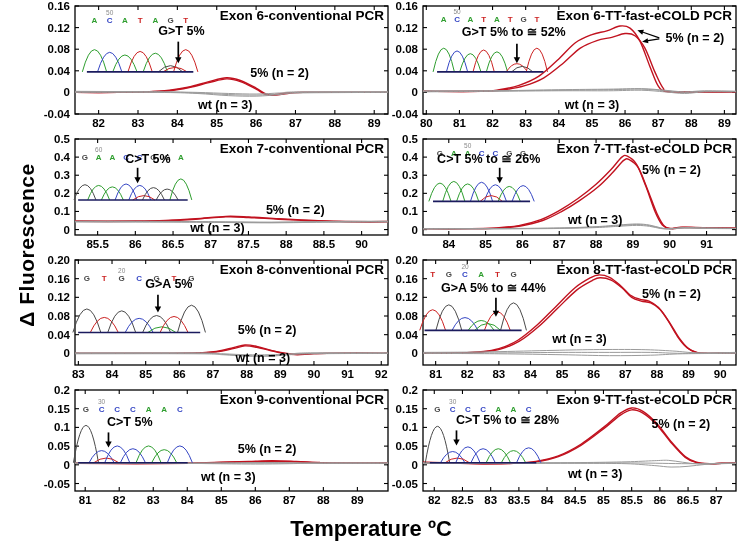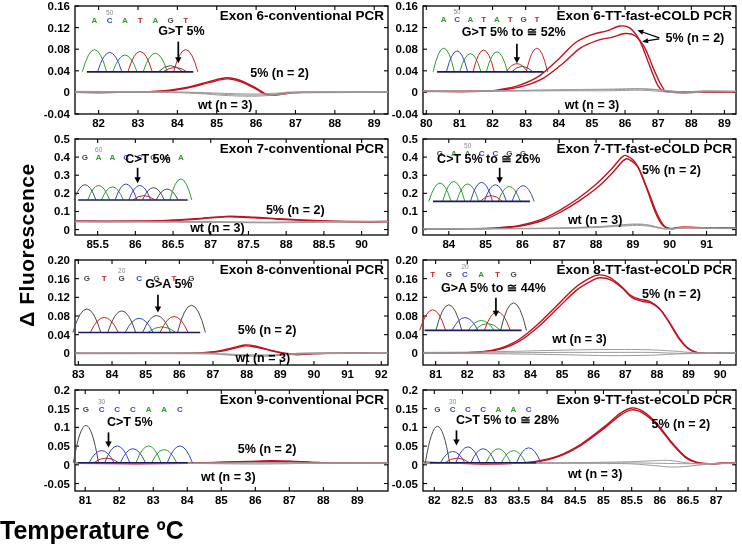--- a/index.html
+++ b/index.html
@@ -1,19 +1,19 @@
 <!DOCTYPE html>
 <html><head>
 <meta charset="utf-8">
 <style>
   html,body{margin:0;padding:0;background:#fff;}
   #figure{position:relative;width:742px;height:549px;background:#fff;font-family:"Liberation Sans",sans-serif;overflow:hidden;}
   #ylabel{position:absolute;left:-102px;top:232px;width:260px;height:26px;transform:rotate(-90deg);
     text-align:center;font-size:21px;font-weight:bold;color:#000;letter-spacing:0.5px;}
-  #xlabel{position:absolute;left:0;top:516px;width:742px;font-size:25px;font-weight:bold;color:#000;}
+  #xlabel{position:absolute;left:0;top:516px;width:742px;text-align:center;font-size:22px;font-weight:bold;color:#000;}
   .panel{position:absolute;}
   svg text{font-family:"Liberation Sans",sans-serif;}
 </style>
 </head>
 <body>
 
 <div id="figure">
   <div id="ylabel">Δ Fluorescence</div>
   <div id="panels">
       <div class="panel" style="left: 0px; top: 0px; width: 390px; height: 133px;"><svg width="390" height="133" viewBox="0 0 390 133">

